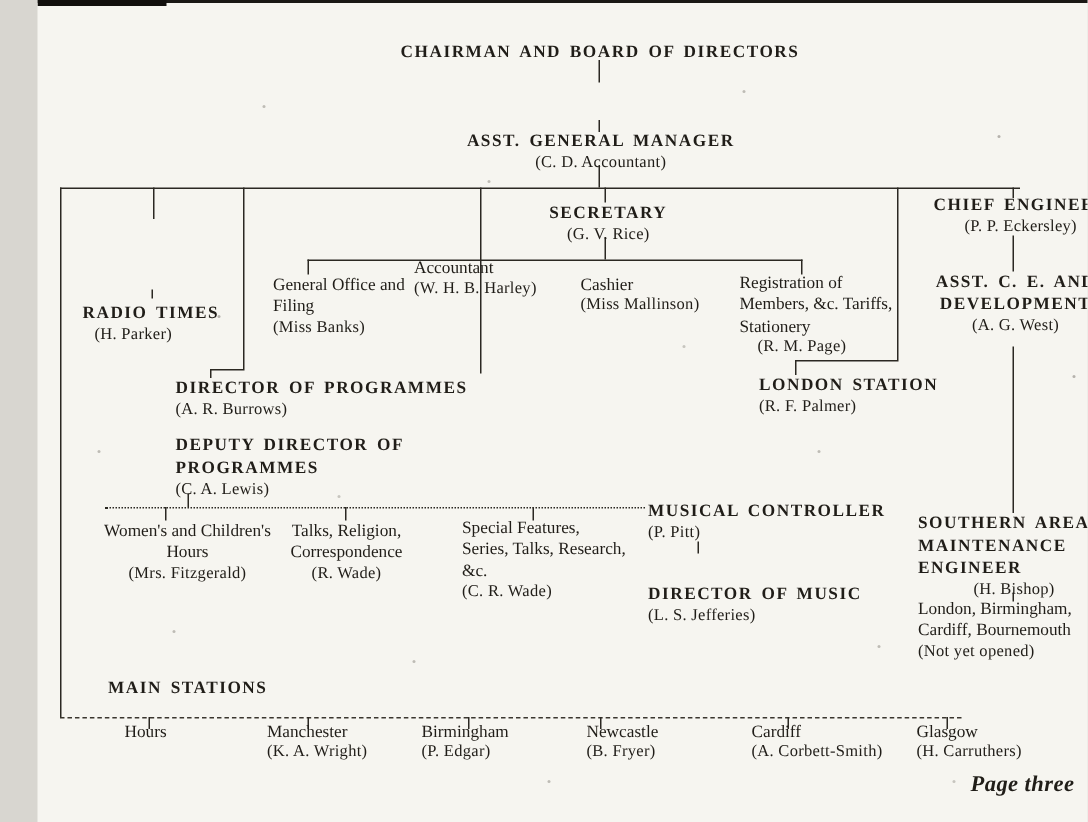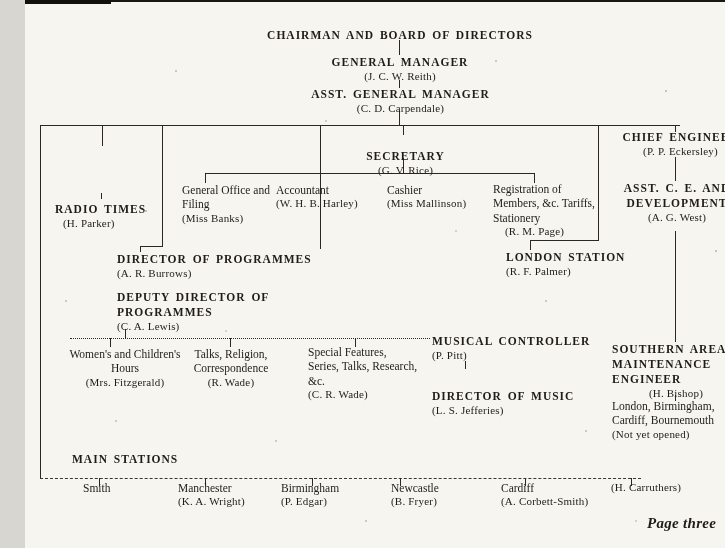--- a/index.html
+++ b/index.html
@@ -77,52 +77,48 @@
   <div class="v" style="left:180px;top:478px;height:8px"></div>
   <div class="v" style="left:287px;top:478px;height:8px"></div>
   <div class="v" style="left:375px;top:478px;height:8px"></div>
   <div class="v" style="left:500px;top:478px;height:8px"></div>
   <div class="v" style="left:606px;top:478px;height:8px"></div>
 
   <div class="node ctr" style="left:230px;top:28px;width:290px">
     <div class="caps">CHAIRMAN AND BOARD OF DIRECTORS</div>
   </div>
 
-  <div class="node ctr" style="left:295px;top:55px;width:160px">
-    <div class="caps">GENERAL MANAGER</div>
-    <div class="nm">(J. C. W. Reith)</div>
-  </div>
 
   <div class="node ctr" style="left:283px;top:87px;width:185px">
     <div class="caps">ASST. GENERAL MANAGER</div>
-    <div class="nm">(C. D. Carpendale)</div>
-  </div>
-
-  <div class="node ctr" style="left:328px;top:149px;width:105px">
+    <div class="nm">(C. D. Accountant)</div>
+  </div>
+
+  <div class="node ctr" style="left:328px;top:135px;width:105px">
     <div class="caps">SECRETARY</div>
     <div class="nm">(G. V. Rice)</div>
   </div>
 
   <div class="node ctr" style="left:593px;top:130px;width:125px">
     <div class="caps">CHIEF ENGINEER</div>
     <div class="nm">(P. P. Eckersley)</div>
   </div>
 
 
   <div class="node" style="left:30px;top:202px;width:115px">
     <div class="caps">RADIO TIMES</div>
     <div class="nm" style="padding-left:8px">(H. Parker)</div>
   </div>
 
   <div class="node" style="left:157px;top:183px;width:100px">
     <div class="low">General Office and Filing</div>
     <div class="nm">(Miss Banks)</div>
   </div>
 
-  <div class="node" style="left:251px;top:183px;width:125px">
+  <div class="node" style="left:251px;top:172px;width:125px">
     <div class="low">Accountant</div>
     <div class="nm">(W. H. B. Harley)</div>
   </div>
 
   <div class="node" style="left:362px;top:183px;width:115px">
     <div class="low">Cashier</div>
     <div class="nm">(Miss Mallinson)</div>
   </div>
 
   <div class="node ctr" style="left:591px;top:181px;width:122px">
@@ -183,37 +179,38 @@
   <div class="node" style="left:587px;top:342px;width:128px">
     <div class="caps">SOUTHERN AREA MAINTENANCE ENGINEER</div>
     <div class="nm ctr">(H. Bishop)</div>
   </div>
 
   <div class="node" style="left:47px;top:452px;width:160px">
     <div class="caps">MAIN STATIONS</div>
   </div>
 
   <div class="node" style="left:58px;top:481px;width:70px">
-    <div class="low">Smith</div>
+    <div class="low">Hours</div>
     <div class="nm"></div>
   </div>
   <div class="node" style="left:153px;top:481px;width:110px">
     <div class="low">Manchester</div>
     <div class="nm">(K. A. Wright)</div>
   </div>
   <div class="node" style="left:256px;top:481px;width:100px">
     <div class="low">Birmingham</div>
     <div class="nm">(P. Edgar)</div>
   </div>
   <div class="node" style="left:366px;top:481px;width:95px">
     <div class="low">Newcastle</div>
     <div class="nm">(B. Fryer)</div>
   </div>
   <div class="node" style="left:476px;top:481px;width:125px">
     <div class="low">Cardiff</div>
     <div class="nm">(A. Corbett-Smith)</div>
   </div>
   <div class="node" style="left:586px;top:481px;width:115px">
+    <div class="low">Glasgow</div>
     <div class="nm">(H. Carruthers)</div>
   </div>
 
   <div id="pagenum">Page three</div>
 </div>
 
 </body></html>

